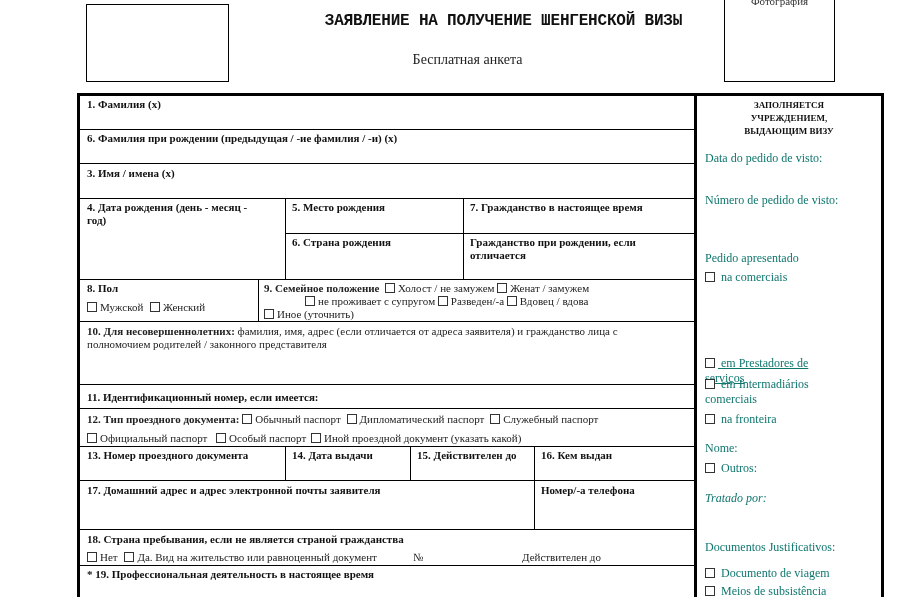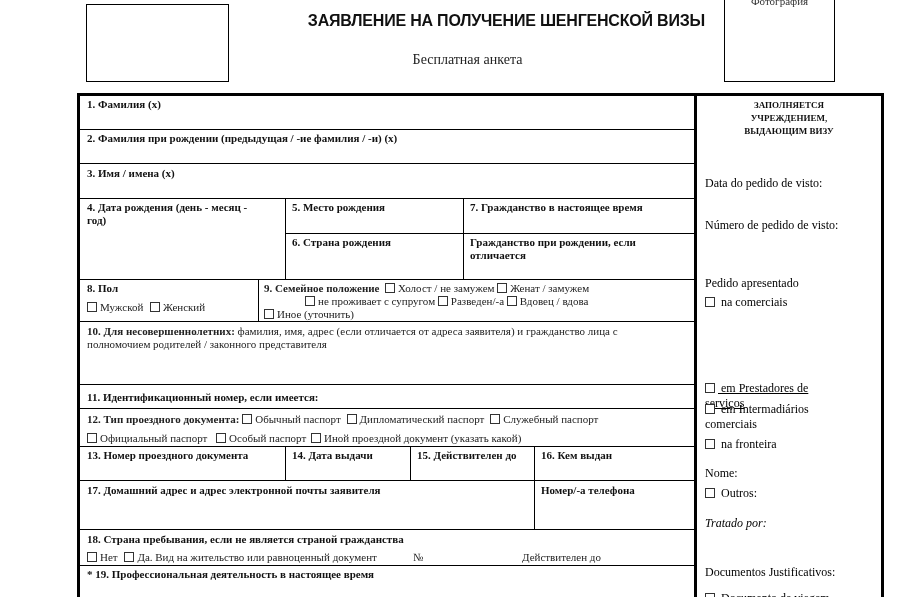--- a/index.html
+++ b/index.html
@@ -1,34 +1,34 @@
 <!DOCTYPE html>
 <html><head>
 <meta charset="utf-8">
 <style>
   html, body { margin:0; padding:0; background:#fff; }
   body { width:898px; height:597px; overflow:hidden; position:relative; font-family:"Liberation Serif", serif; color:#111; }
   .abs { position:absolute; }
   .box { position:absolute; border:1px solid #000; box-sizing:border-box; }
-  .title { position:absolute; left:230px; top:12px; width:475px; text-align:right; font-family:Liberation Sans, sans-serif; font-weight:bold; font-size:16px; letter-spacing:-0.2px; color:#111; }
+  .title { position:absolute; left:230px; top:12px; width:475px; text-align:center; font-family:Liberation Mono, monospace; font-weight:bold; font-size:16px; letter-spacing:-0.2px; color:#111;padding-left:36px; }
   .subtitle { position:absolute; left:230px; top:52px; width:475px; text-align:center; font-size:14px; color:#222; }
   .photo-label { position:absolute; left:725px; top:-5px; width:109px; text-align:center; font-size:11px; color:#333; }
 
   .form { position:absolute; left:77px; top:93px; width:620px; height:510px; border-left:3px solid #000; border-top:3px solid #000; border-right:3px solid #000; box-sizing:border-box; }
   .side { position:absolute; left:697px; top:93px; width:187px; height:510px; border-top:3px solid #000; border-right:3px solid #000; box-sizing:border-box; }
 
   .hl { position:absolute; height:0; border-top:1px solid #000; }
   .vl { position:absolute; width:0; border-left:1px solid #000; }
 
   .lbl { position:absolute; font-size:11px; font-weight:bold; line-height:13px; white-space:nowrap; }
   .txt { position:absolute; font-size:11px; line-height:13px; white-space:nowrap; color:#222; }
   .cb { display:inline-block; width:8px; height:8px; border:1px solid #333; vertical-align:-1px; margin-right:3px; background:#fff; cursor:pointer; }
 
   .s-head { position:absolute; left:0; top:3px; width:184px; text-align:center; font-size:9px; font-weight:bold; line-height:13px; }
-  .s-item { position:absolute; left:8px; font-size:12px; line-height:15px; color:#000000; width:172px;margin-top:25px; }
+  .s-item { position:absolute; left:8px; font-size:12px; line-height:15px; color:#0f766e; width:172px; }
 </style>
 </head>
 <body>
 
 <div class="box" style="left:86px;top:4px;width:143px;height:78px;border-width:1.5px;"></div>
 <div class="title">ЗАЯВЛЕНИЕ НА ПОЛУЧЕНИЕ ШЕНГЕНСКОЙ ВИЗЫ</div>
 <div class="subtitle">Бесплатная анкета</div>
 <div class="box" style="left:724px;top:-2px;width:111px;height:84px;"></div>
 <div class="photo-label">Фотография</div>
 
@@ -51,21 +51,21 @@
   <div class="vl" style="left:383px;top:102px;height:81px;"></div>
   <div class="vl" style="left:178px;top:183px;height:42px;"></div>
   <div class="vl" style="left:205px;top:350px;height:34px;"></div>
   <div class="vl" style="left:330px;top:350px;height:34px;"></div>
   <div class="vl" style="left:454px;top:350px;height:34px;"></div>
   <div class="vl" style="left:454px;top:384px;height:49px;"></div>
 
   <div class="lbl" style="left:7px;top:2px;">1. Фамилия (x)</div>
   <div class="abs" style="left:0;top:16px;width:617px;height:17px;"></div>
 
-  <div class="lbl" style="left:7px;top:36px;">2. Фамилия при рождении (предыдущая / -ие фамилия / -и) (x)</div>
+  <div class="lbl" style="left:7px;top:36px;">6. Фамилия при рождении (предыдущая / -ие фамилия / -и) (x)</div>
   <div class="abs" style="left:0;top:50px;width:617px;height:17px;"></div>
 
   <div class="lbl" style="left:7px;top:71px;">3. Имя / имена (x)</div>
   <div class="abs" style="left:0;top:85px;width:617px;height:17px;"></div>
 
   <div class="lbl" style="left:7px;top:105px;">
     <div>4. Дата рождения (день - месяц -</div>
     <div>год)</div>
   </div>
   <div class="abs" style="left:0;top:132px;width:205px;height:51px;"></div>

